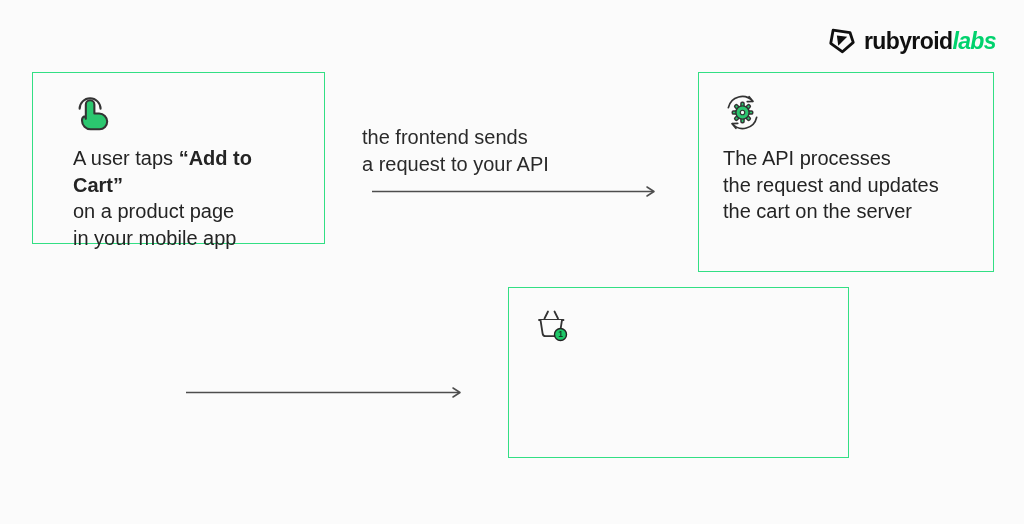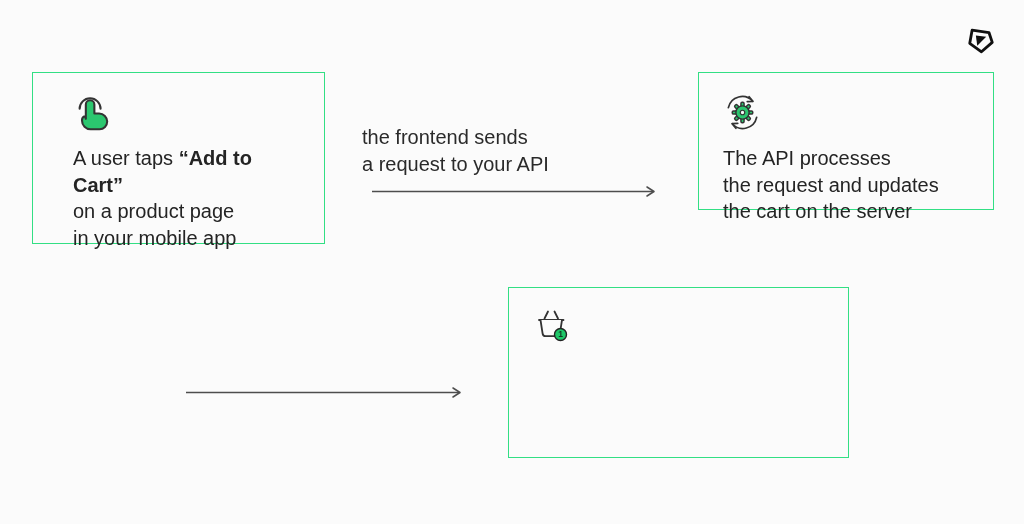--- a/index.html
+++ b/index.html
@@ -16,21 +16,21 @@
   .logo-text { font-size:23px; font-weight:700; letter-spacing:-0.6px; color:#101010; white-space:nowrap; }
   .logo-text .labs { font-style:italic; color:#00d26d; }
 
   
   .box {
     position:absolute; box-sizing:border-box;
     border:1px solid #32df84; background:#fbfbfb;
     padding:20px 24px;
   }
   .box-user    { left:32px;  top:72px;  width:293px; height:172px;padding-left:40px; }
-  .box-api     { left:698px; top:72px;  width:296px; height:138px; }
+  .box-api     { left:698px; top:72px;  width:296px; height:200px; }
   .box-result  { left:508px; top:287px; width:341px; height:171px; }
   .box-icon { height:40px; margin-bottom:12px; }
   .box-text {
     margin:0; font-size:20px; line-height:26.5px;
     white-space:pre-line; color:#242424;
   }
   .box-text b { font-weight:700; }
 
   
   .flow-label {
@@ -46,20 +46,21 @@
 </head>
 <body>
 
 <div class="canvas">
 
   <div class="logo">
     <svg width="30" height="30" viewBox="0 0 32 32" aria-hidden="true">
       <polygon points="6.5,4.5 24.5,7 28,17.5 16.5,27.5 4,18.5" fill="none" stroke="#101010" stroke-width="3" stroke-linejoin="round"></polygon>
       <polygon points="10.5,10 21.5,11.5 12,21" fill="#101010"></polygon>
     </svg>
+    <div class="logo-text"><span>rubyroid</span><span class="labs">labs</span></div>
   </div>
 
   <div class="box box-user">
     <div class="box-icon">
       <svg width="38" height="42" viewBox="0 0 40 44" aria-hidden="true">
         <path d="M7 16.5 a11 11 0 0 1 22 0" fill="none" stroke="#333" stroke-width="2.2" stroke-linecap="round"></path>
         <path d="M13.5 27 V12 a4.5 4.5 0 0 1 9 0 v9.5 h5 a8.5 8.5 0 0 1 8.5 8.5 a8 8 0 0 1 -8 8 h-9.5 a9 9 0 0 1 -9 -9 v-1 a3.5 3.5 0 0 1 3.5 -3.5 z" fill="#2bc76f" stroke="#333" stroke-width="2.2" stroke-linejoin="round"></path>
       </svg>
     </div>
     <p class="box-text"><span>A user taps </span><b>“Add to Cart”</b><span>

